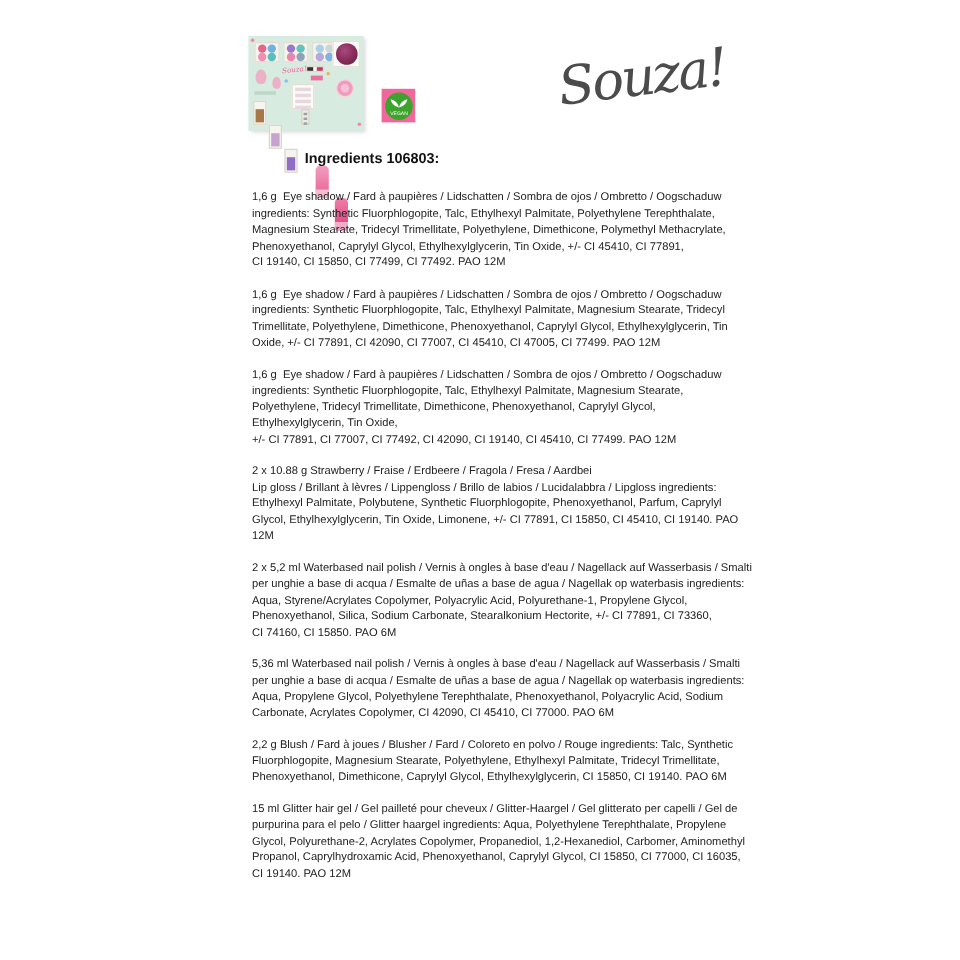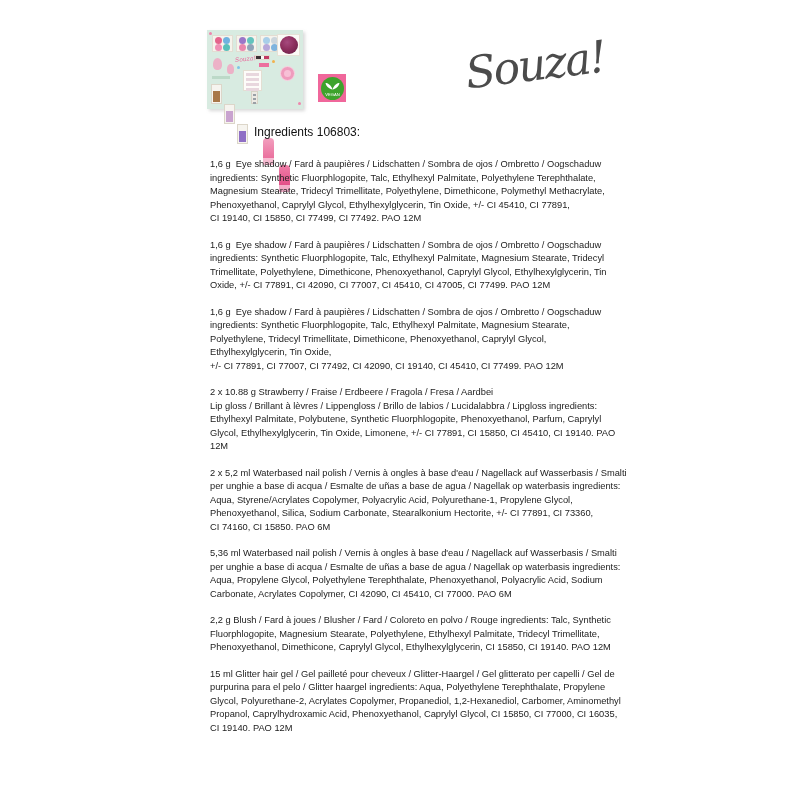--- a/index.html
+++ b/index.html
@@ -41,21 +41,21 @@
   .vegan-circle { width:23px; height:23px; border-radius:50%; background:#3da32c; display:flex; align-items:center; justify-content:center; }
 
   
   .brand-logo { position:absolute; left:450px; top:24px; width:170px; height:80px;
     font-family:"DejaVu Serif", serif; font-style:italic; font-weight:normal;
     font-size:44px; color:#4b4b4b; transform:rotate(-7deg); letter-spacing:-2px;
     display:flex; align-items:center; justify-content:center; }
 
   
   .content { position:absolute; left:210px; top:125px; width:440px; }
-  .doc-title { font-size:12px; font-weight:normal; color:#111; margin-bottom:19px; letter-spacing:0;padding-left:44px; }
+  .doc-title { font-size:12px; font-weight:bold; color:#111; margin-bottom:19px; letter-spacing:0;padding-left:44px; }
   .para { font-size:9.3px; line-height:13.5px; white-space:pre; margin-bottom:13px; color:#222; }
 </style>
 </head>
 <body>
 
 <div class="page">
 
   <div class="product-photo">
     <div class="pp palette" style="left:5px; top:5px;">
       <i style="background:#e4648c"></i>
@@ -166,21 +166,21 @@
 per unghie a base di acqua / Esmalte de uñas a base de agua / Nagellak op waterbasis ingredients:
 Aqua, Styrene/Acrylates Copolymer, Polyacrylic Acid, Polyurethane-1, Propylene Glycol,
 Phenoxyethanol, Silica, Sodium Carbonate, Stearalkonium Hectorite, +/- CI 77891, CI 73360,
 CI 74160, CI 15850. PAO 6M</div>
     <div class="para">5,36 ml Waterbased nail polish / Vernis à ongles à base d'eau / Nagellack auf Wasserbasis / Smalti
 per unghie a base di acqua / Esmalte de uñas a base de agua / Nagellak op waterbasis ingredients:
 Aqua, Propylene Glycol, Polyethylene Terephthalate, Phenoxyethanol, Polyacrylic Acid, Sodium
 Carbonate, Acrylates Copolymer, CI 42090, CI 45410, CI 77000. PAO 6M</div>
     <div class="para">2,2 g Blush / Fard à joues / Blusher / Fard / Coloreto en polvo / Rouge ingredients: Talc, Synthetic
 Fluorphlogopite, Magnesium Stearate, Polyethylene, Ethylhexyl Palmitate, Tridecyl Trimellitate,
-Phenoxyethanol, Dimethicone, Caprylyl Glycol, Ethylhexylglycerin, CI 15850, CI 19140. PAO 12M</div>
+Phenoxyethanol, Dimethicone, Caprylyl Glycol, Ethylhexylglycerin, CI 15850, CI 19140. PAO 6M</div>
     <div class="para">15 ml Glitter hair gel / Gel pailleté pour cheveux / Glitter-Haargel / Gel glitterato per capelli / Gel de
 purpurina para el pelo / Glitter haargel ingredients: Aqua, Polyethylene Terephthalate, Propylene
 Glycol, Polyurethane-2, Acrylates Copolymer, Propanediol, 1,2-Hexanediol, Carbomer, Aminomethyl
 Propanol, Caprylhydroxamic Acid, Phenoxyethanol, Caprylyl Glycol, CI 15850, CI 77000, CI 16035,
 CI 19140. PAO 12M</div>
   </div>
 
 </div>
 
 </body></html>

